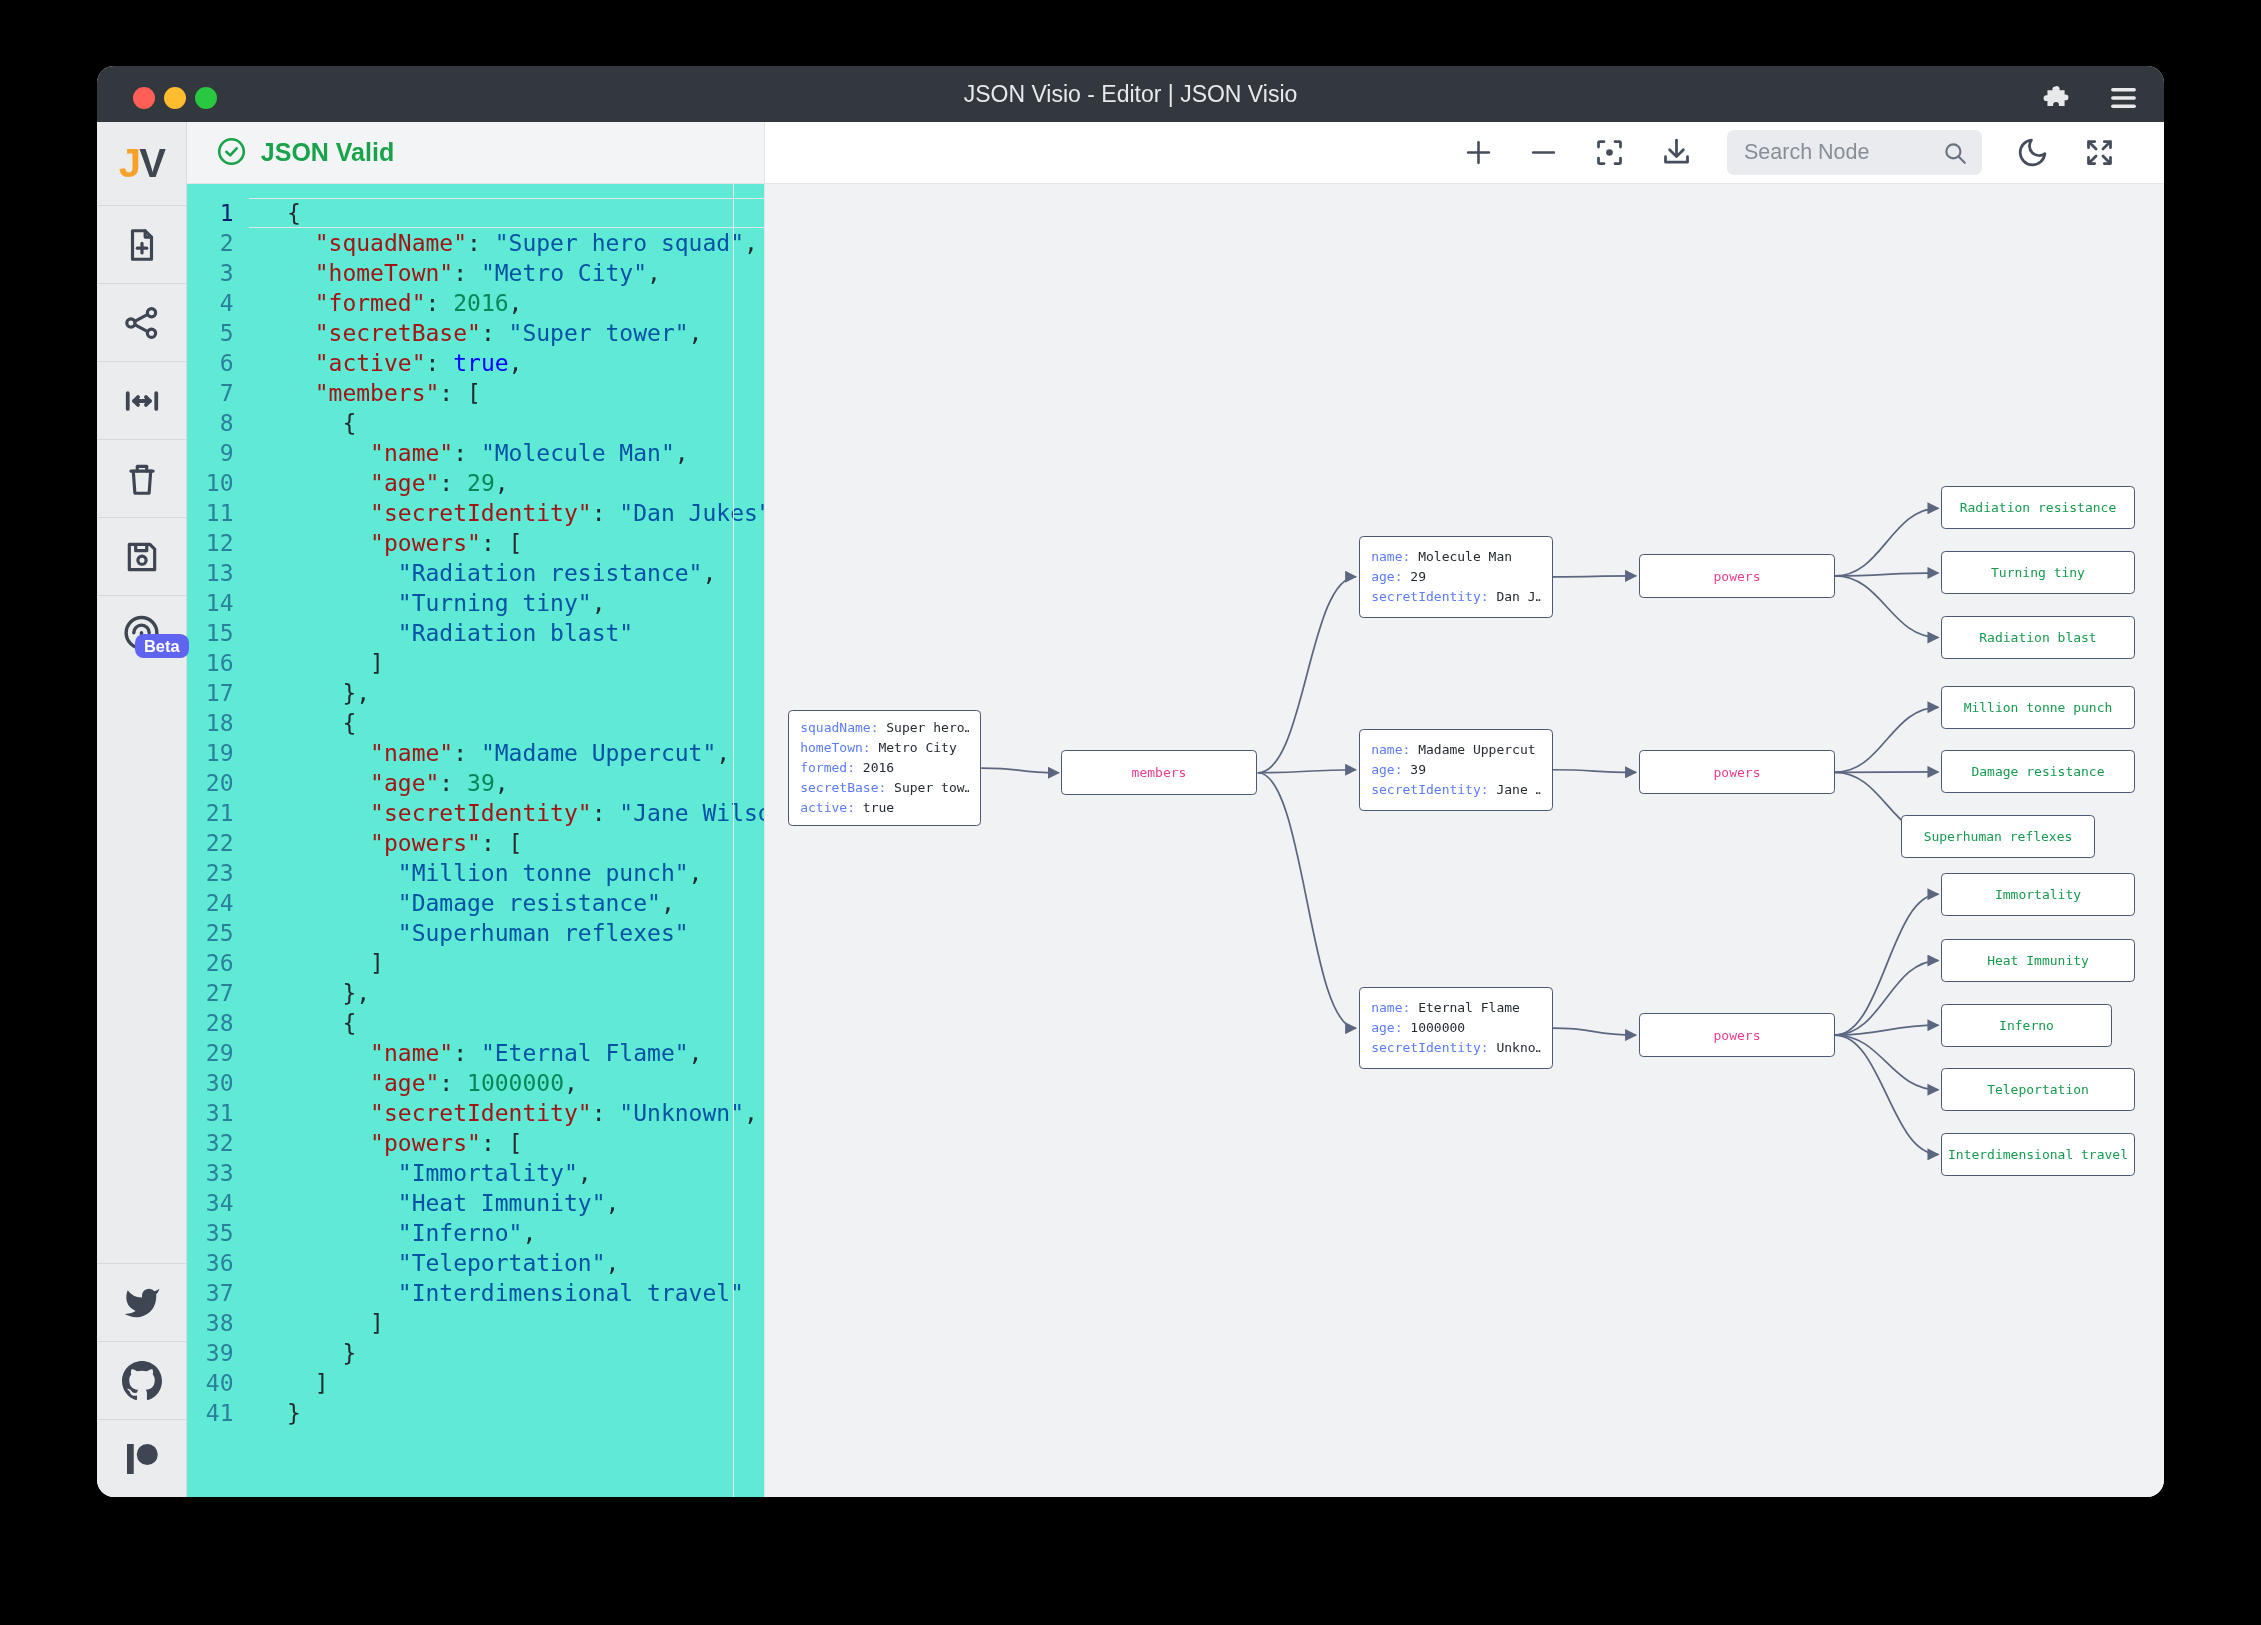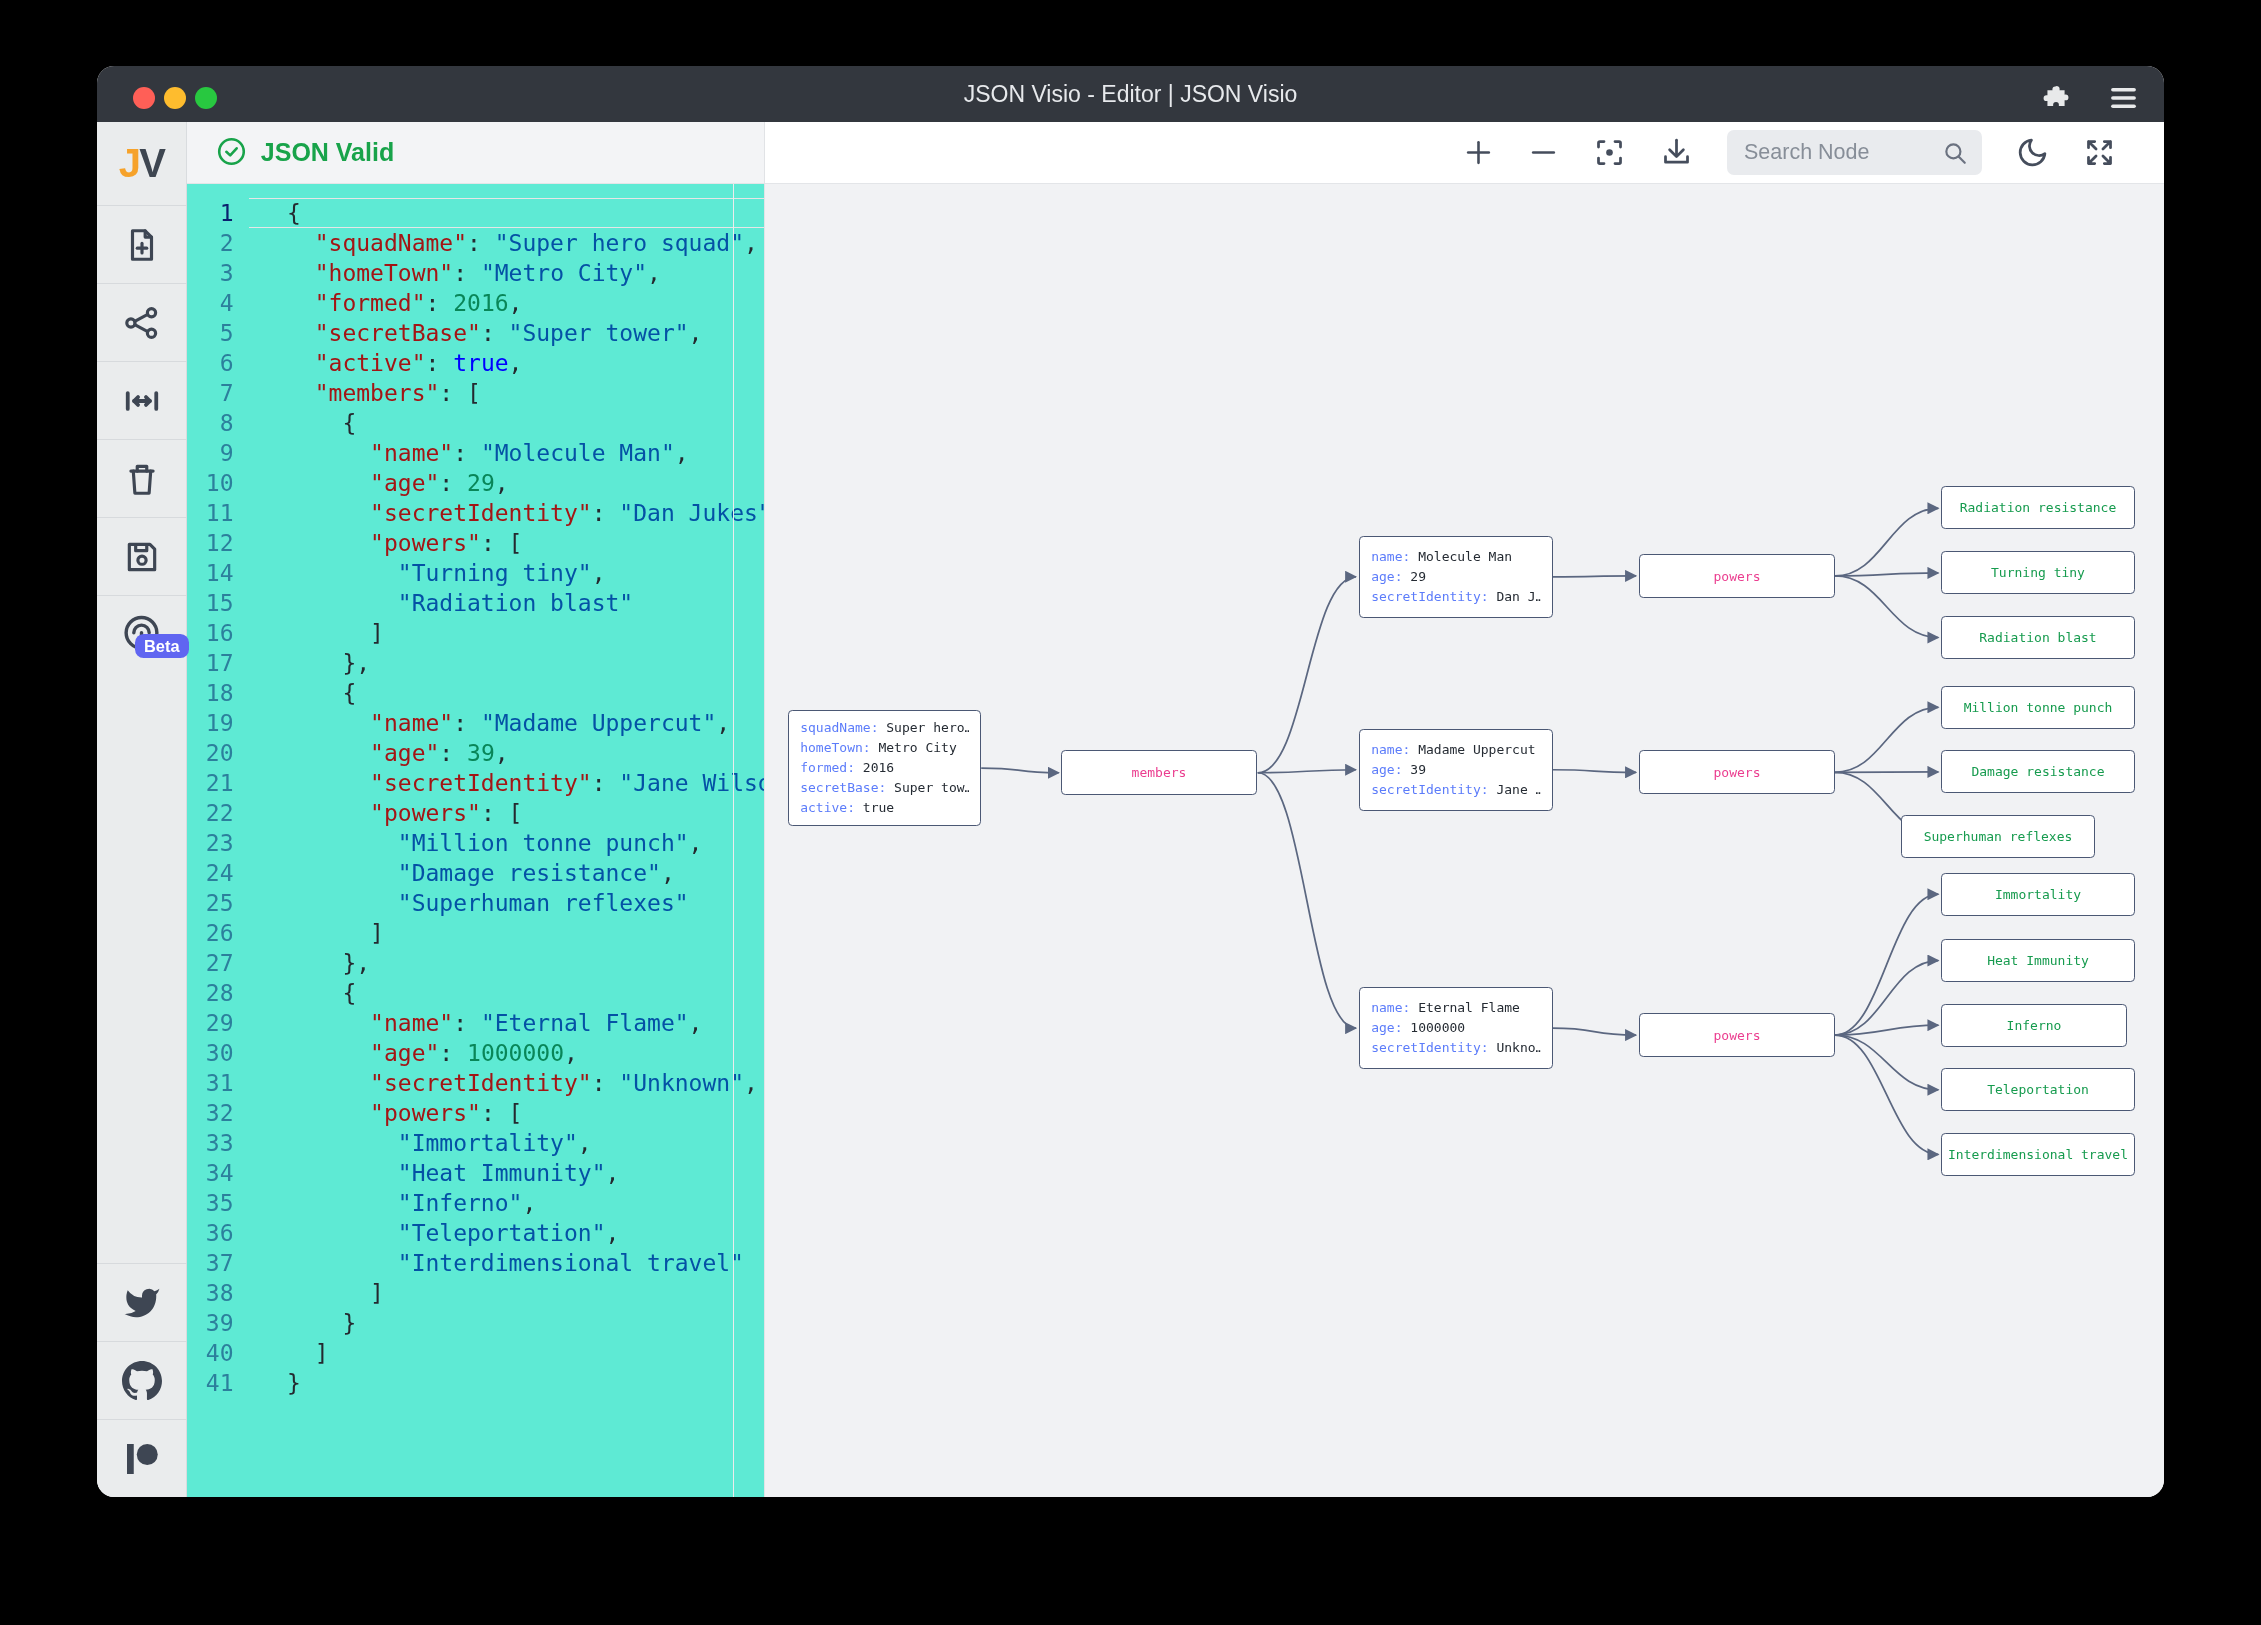--- a/index.html
+++ b/index.html
@@ -214,20 +214,21 @@
             <div class="code-line"><span class="ln">3</span><span class="lt"><span class="tk-p">  </span><span class="tk-k">"homeTown"</span><span class="tk-p">: </span><span class="tk-s">"Metro City"</span><span class="tk-p">,</span></span></div>
             <div class="code-line"><span class="ln">4</span><span class="lt"><span class="tk-p">  </span><span class="tk-k">"formed"</span><span class="tk-p">: </span><span class="tk-n">2016</span><span class="tk-p">,</span></span></div>
             <div class="code-line"><span class="ln">5</span><span class="lt"><span class="tk-p">  </span><span class="tk-k">"secretBase"</span><span class="tk-p">: </span><span class="tk-s">"Super tower"</span><span class="tk-p">,</span></span></div>
             <div class="code-line"><span class="ln">6</span><span class="lt"><span class="tk-p">  </span><span class="tk-k">"active"</span><span class="tk-p">: </span><span class="tk-b">true</span><span class="tk-p">,</span></span></div>
             <div class="code-line"><span class="ln">7</span><span class="lt"><span class="tk-p">  </span><span class="tk-k">"members"</span><span class="tk-p">: [</span></span></div>
             <div class="code-line"><span class="ln">8</span><span class="lt"><span class="tk-p">    {</span></span></div>
             <div class="code-line"><span class="ln">9</span><span class="lt"><span class="tk-p">      </span><span class="tk-k">"name"</span><span class="tk-p">: </span><span class="tk-s">"Molecule Man"</span><span class="tk-p">,</span></span></div>
             <div class="code-line"><span class="ln">10</span><span class="lt"><span class="tk-p">      </span><span class="tk-k">"age"</span><span class="tk-p">: </span><span class="tk-n">29</span><span class="tk-p">,</span></span></div>
             <div class="code-line"><span class="ln">11</span><span class="lt"><span class="tk-p">      </span><span class="tk-k">"secretIdentity"</span><span class="tk-p">: </span><span class="tk-s">"Dan Jukes"</span></span></div>
             <div class="code-line"><span class="ln">12</span><span class="lt"><span class="tk-p">      </span><span class="tk-k">"powers"</span><span class="tk-p">: [</span></span></div>
+            <div class="code-line"><span class="ln">13</span><span class="lt"><span class="tk-p">        </span><span class="tk-s">"Radiation resistance"</span><span class="tk-p">,</span></span></div>
             <div class="code-line"><span class="ln">14</span><span class="lt"><span class="tk-p">        </span><span class="tk-s">"Turning tiny"</span><span class="tk-p">,</span></span></div>
             <div class="code-line"><span class="ln">15</span><span class="lt"><span class="tk-p">        </span><span class="tk-s">"Radiation blast"</span></span></div>
             <div class="code-line"><span class="ln">16</span><span class="lt"><span class="tk-p">      ]</span></span></div>
             <div class="code-line"><span class="ln">17</span><span class="lt"><span class="tk-p">    },</span></span></div>
             <div class="code-line"><span class="ln">18</span><span class="lt"><span class="tk-p">    {</span></span></div>
             <div class="code-line"><span class="ln">19</span><span class="lt"><span class="tk-p">      </span><span class="tk-k">"name"</span><span class="tk-p">: </span><span class="tk-s">"Madame Uppercut"</span><span class="tk-p">,</span></span></div>
             <div class="code-line"><span class="ln">20</span><span class="lt"><span class="tk-p">      </span><span class="tk-k">"age"</span><span class="tk-p">: </span><span class="tk-n">39</span><span class="tk-p">,</span></span></div>
             <div class="code-line"><span class="ln">21</span><span class="lt"><span class="tk-p">      </span><span class="tk-k">"secretIdentity"</span><span class="tk-p">: </span><span class="tk-s">"Jane Wilson"</span></span></div>
             <div class="code-line"><span class="ln">22</span><span class="lt"><span class="tk-p">      </span><span class="tk-k">"powers"</span><span class="tk-p">: [</span></span></div>
             <div class="code-line"><span class="ln">23</span><span class="lt"><span class="tk-p">        </span><span class="tk-s">"Million tonne punch"</span><span class="tk-p">,</span></span></div>
@@ -362,21 +363,21 @@
             <div class="gnode parent" style="left: 874px; top: 566px; width: 196px; height: 44px;">powers</div>
             <div class="gnode parent" style="left: 874px; top: 829px; width: 196px; height: 44px;">powers</div>
             <div class="gnode leaf" style="left: 1176px; top: 302px; width: 194px; height: 43px;">Radiation resistance</div>
             <div class="gnode leaf" style="left: 1176px; top: 367px; width: 194px; height: 43px;">Turning tiny</div>
             <div class="gnode leaf" style="left: 1176px; top: 432px; width: 194px; height: 43px;">Radiation blast</div>
             <div class="gnode leaf" style="left: 1176px; top: 502px; width: 194px; height: 43px;">Million tonne punch</div>
             <div class="gnode leaf" style="left: 1176px; top: 566px; width: 194px; height: 43px;">Damage resistance</div>
             <div class="gnode leaf" style="left: 1136px; top: 631px; width: 194px; height: 43px;">Superhuman reflexes</div>
             <div class="gnode leaf" style="left: 1176px; top: 689px; width: 194px; height: 43px;">Immortality</div>
             <div class="gnode leaf" style="left: 1176px; top: 755px; width: 194px; height: 43px;">Heat Immunity</div>
-            <div class="gnode leaf" style="left: 1176px; top: 820px; width: 186px; height: 43px;">Inferno</div>
+            <div class="gnode leaf" style="left: 1176px; top: 820px; width: 171px; height: 43px;">Inferno</div>
             <div class="gnode leaf" style="left: 1176px; top: 884px; width: 194px; height: 43px;">Teleportation</div>
             <div class="gnode leaf" style="left: 1176px; top: 949px; width: 194px; height: 43px;">Interdimensional travel</div>
           </div>
       </div>
     </div>
 
   </div>
 </div>
 
 

